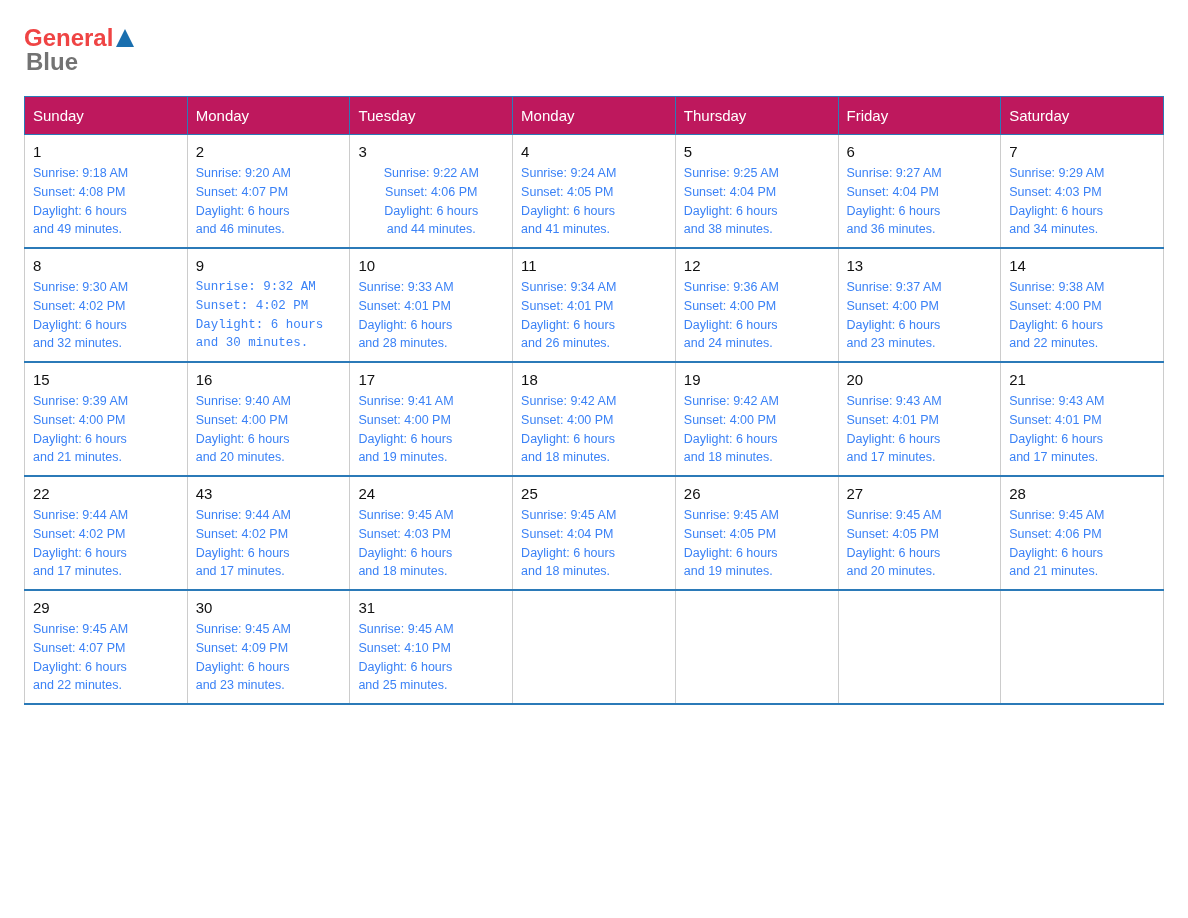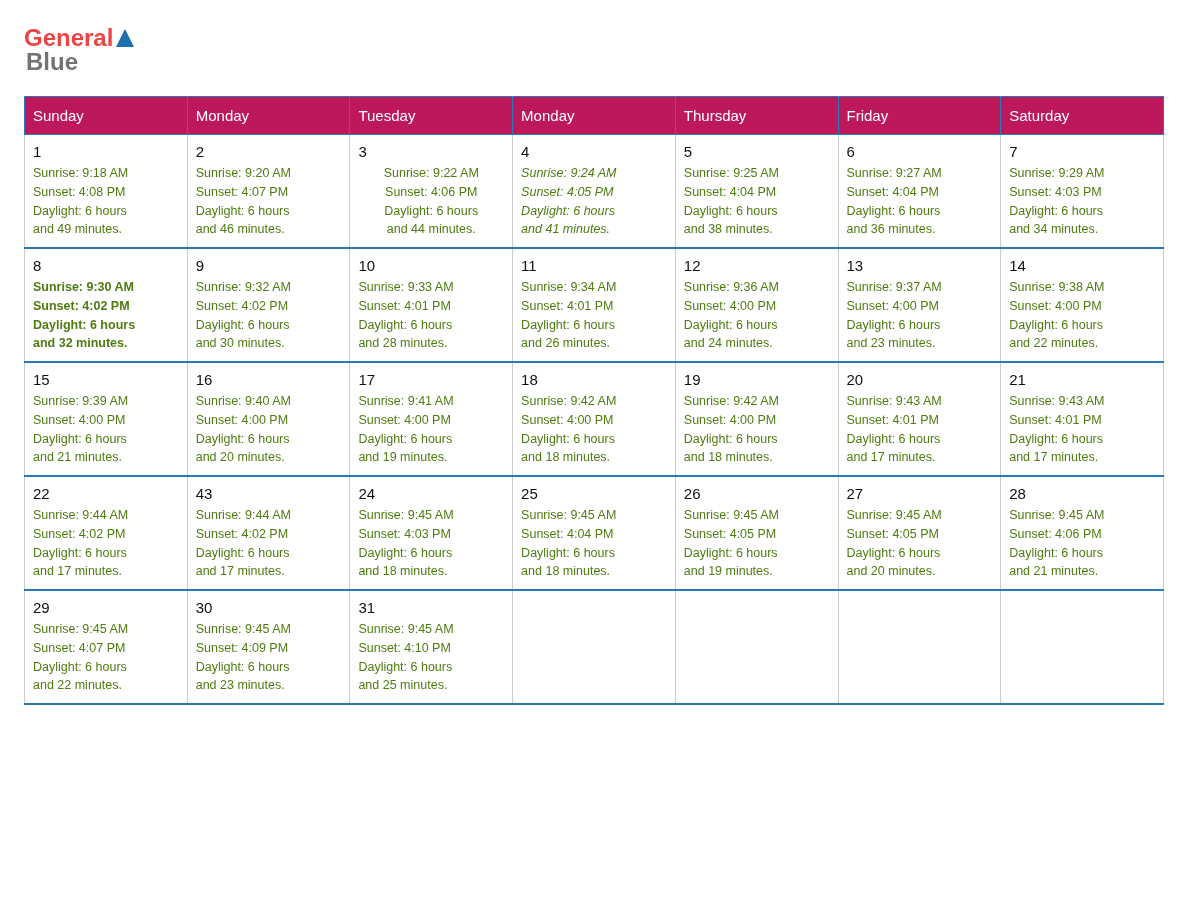--- a/index.html
+++ b/index.html
@@ -62,21 +62,21 @@
     .day-num {
       font-size: 15px;
       font-weight: normal;
       color: #111;
       display: block;
       margin-bottom: 4px;
     }
     .day-info {
       font-size: 12.5px;
       line-height: 1.5;
-      color: #4d7c0f;
+      color: #3b82f6;
     }
     tbody tr {
       border-bottom: 2px solid #2b7ab8;
     }
     .empty-cell {
       background: #fff;
     }
   </style>
 </head>
 <body>
@@ -127,21 +127,21 @@
         </td>
         <td>
           <span class="day-num">3</span>
           <div class="day-info" style="white-space: pre-line; text-align: center;">Sunrise: 9:22 AM
 Sunset: 4:06 PM
 Daylight: 6 hours
 and 44 minutes.</div>
         </td>
         <td>
           <span class="day-num">4</span>
-          <div class="day-info" style="white-space: pre-line; font-style: italic;">Sunrise: 9:24 AM
+          <div class="day-info" style="white-space: pre-line;">Sunrise: 9:24 AM
 Sunset: 4:05 PM
 Daylight: 6 hours
 and 41 minutes.</div>
         </td>
         <td>
           <span class="day-num">5</span>
           <div class="day-info" style="white-space: pre-line;">Sunrise: 9:25 AM
 Sunset: 4:04 PM
 Daylight: 6 hours
 and 38 minutes.</div>
@@ -157,28 +157,28 @@
           <span class="day-num">7</span>
           <div class="day-info" style="white-space: pre-line;">Sunrise: 9:29 AM
 Sunset: 4:03 PM
 Daylight: 6 hours
 and 34 minutes.</div>
         </td>
       </tr>
       <tr>
         <td>
           <span class="day-num">8</span>
-          <div class="day-info" style="white-space: pre-line; font-weight: bold;">Sunrise: 9:30 AM
+          <div class="day-info" style="white-space: pre-line;">Sunrise: 9:30 AM
 Sunset: 4:02 PM
 Daylight: 6 hours
 and 32 minutes.</div>
         </td>
         <td>
           <span class="day-num">9</span>
-          <div class="day-info" style="white-space: pre-line;">Sunrise: 9:32 AM
+          <div class="day-info" style="white-space: pre-line; font-family: Liberation Mono, monospace;">Sunrise: 9:32 AM
 Sunset: 4:02 PM
 Daylight: 6 hours
 and 30 minutes.</div>
         </td>
         <td>
           <span class="day-num">10</span>
           <div class="day-info" style="white-space: pre-line;">Sunrise: 9:33 AM
 Sunset: 4:01 PM
 Daylight: 6 hours
 and 28 minutes.</div>

